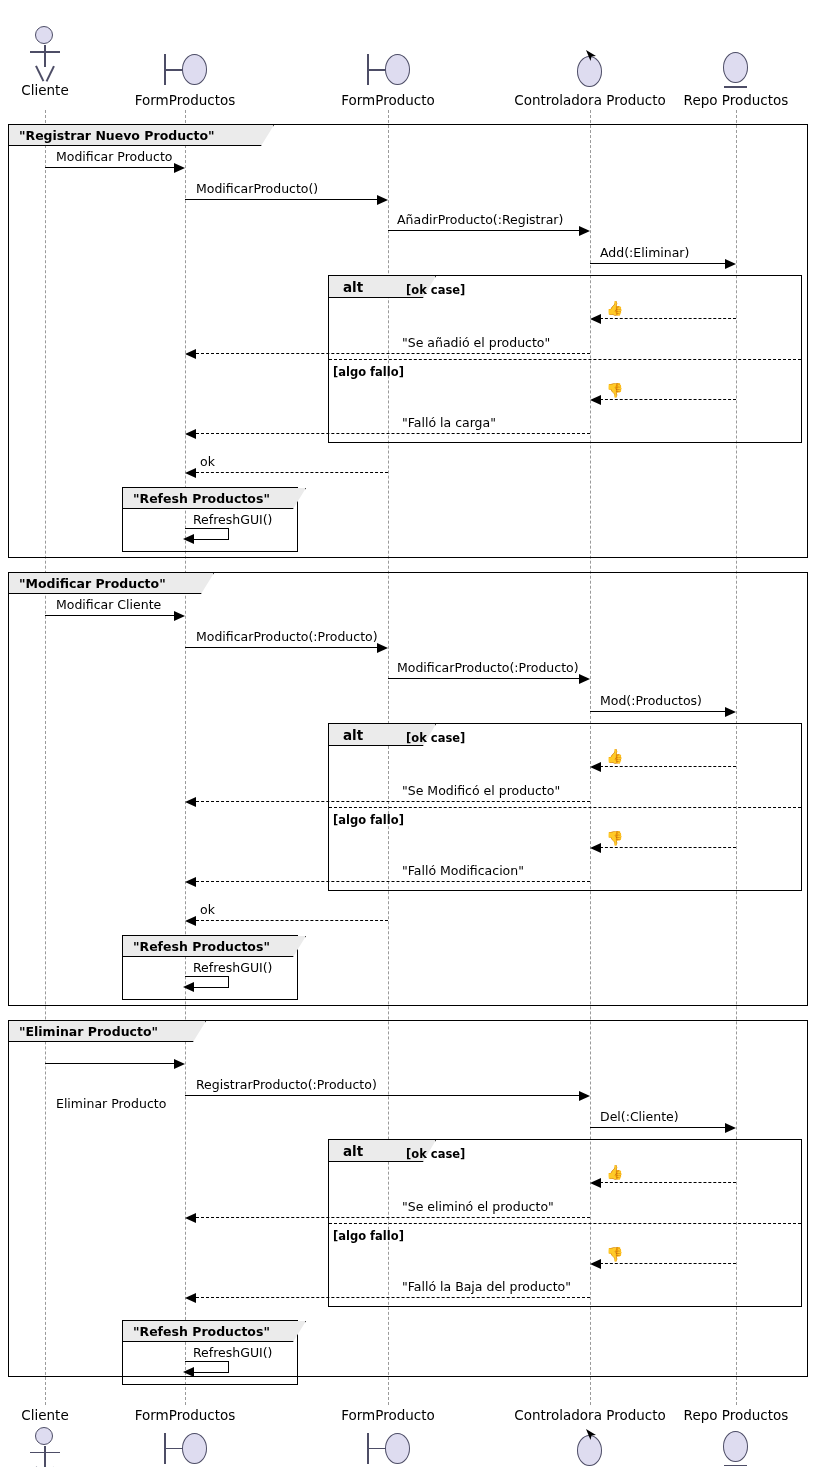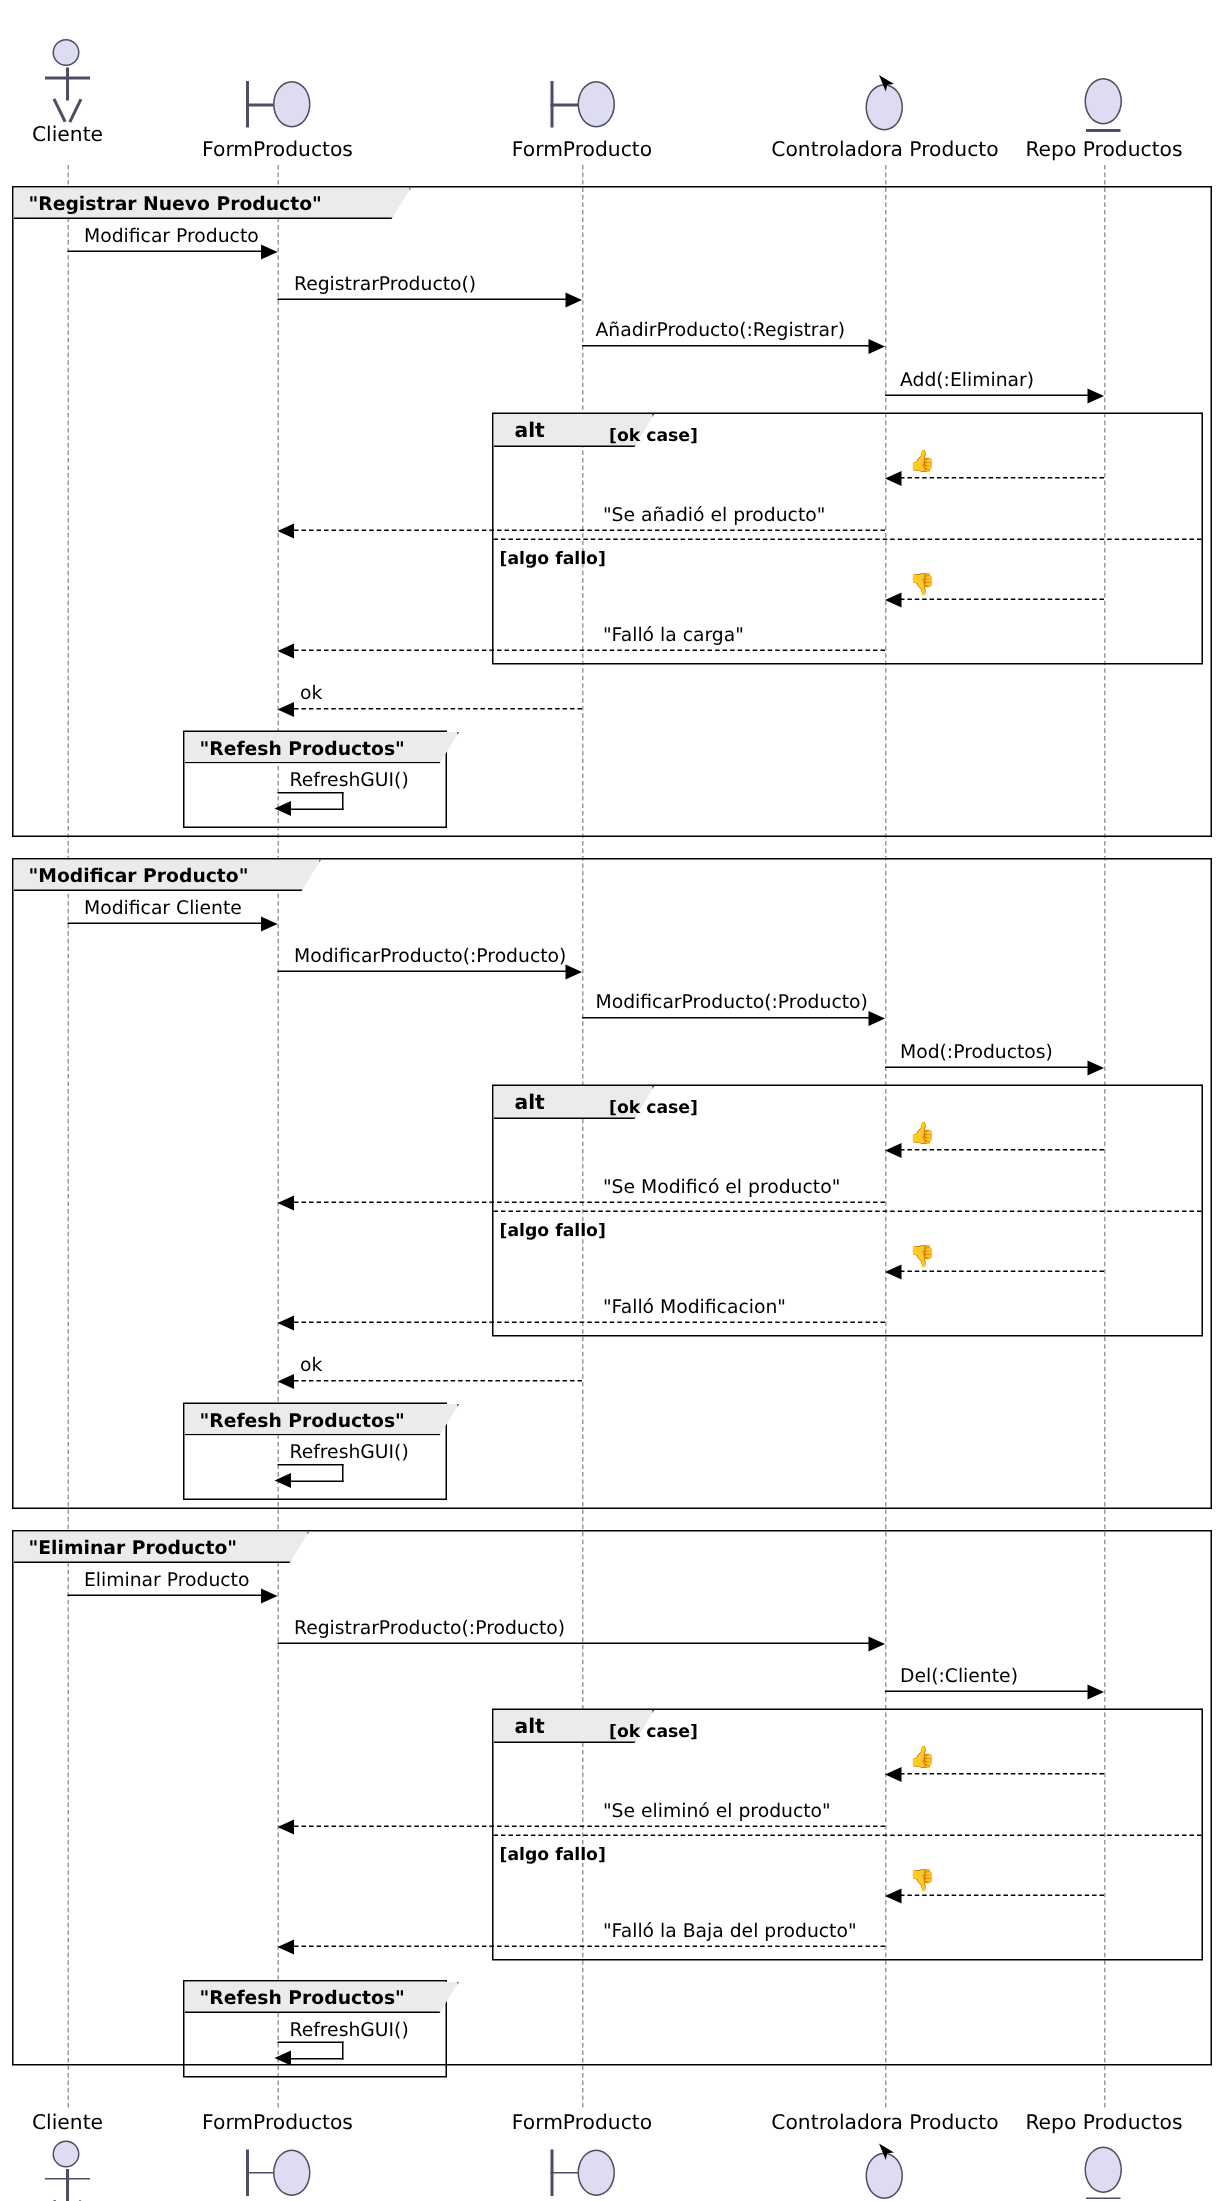--- a/index.html
+++ b/index.html
@@ -131,21 +131,21 @@
   <div class="lifeline" style="left:736px;top:86px;height:1295px;"></div>
 
   <div class="frag" style="left:8px;top:100px;width:800px;height:434px;">
     <div class="frag-tab" style="width:228px;">"Registrar Nuevo Producto"</div>
   </div>
 
   <div class="msg-label" style="left:56px;top:127px;">Modificar Producto</div>
   <div class="msg-line solid" style="left:45px;top:143px;width:130px;"></div>
   <div class="arrowhead ah-right" style="left:174px;top:138.5px;"></div>
 
-  <div class="msg-label" style="left:196px;top:159px;">RegistrarProducto()</div>
+  <div class="msg-label" style="left:196px;top:159px;">ModificarProducto()</div>
   <div class="msg-line solid" style="left:185px;top:175px;width:193px;"></div>
   <div class="arrowhead ah-right" style="left:377px;top:170.5px;"></div>
 
   <div class="msg-label" style="left:397px;top:190px;">AñadirProducto(:Registrar)</div>
   <div class="msg-line solid" style="left:388px;top:206px;width:192px;"></div>
   <div class="arrowhead ah-right" style="left:579px;top:201.5px;"></div>
 
   <div class="msg-label" style="left:600px;top:223px;">Add(:Eliminar)</div>
   <div class="msg-line solid" style="left:590px;top:239px;width:136px;"></div>
   <div class="arrowhead ah-right" style="left:725px;top:234.5px;"></div>
@@ -235,21 +235,21 @@
     <div class="frag-tab" style="width:146px;">"Refesh Productos"</div>
   </div>
   <div class="msg-label" style="left:193px;top:938px;">RefreshGUI()</div>
   <div class="selfcall" style="left:185px;top:952px;width:44px;height:12px;"></div>
   <div class="arrowhead ah-left" style="left:183px;top:958px;"></div>
 
   <div class="frag" style="left:8px;top:996px;width:800px;height:357px;">
     <div class="frag-tab" style="width:160px;">"Eliminar Producto"</div>
   </div>
 
-  <div class="msg-label" style="left:56px;top:1023px;text-align:right;">Eliminar Producto</div>
+  <div class="msg-label" style="left:56px;top:1074px;text-align:right;">Eliminar Producto</div>
   <div class="msg-line solid" style="left:45px;top:1039px;width:130px;"></div>
   <div class="arrowhead ah-right" style="left:174px;top:1034.5px;"></div>
 
   <div class="msg-label" style="left:196px;top:1055px;">RegistrarProducto(:Producto)</div>
   <div class="msg-line solid" style="left:185px;top:1071px;width:395px;"></div>
   <div class="arrowhead ah-right" style="left:579px;top:1066.5px;"></div>
 
   <div class="msg-label" style="left:600px;top:1087px;">Del(:Cliente)</div>
   <div class="msg-line solid" style="left:590px;top:1103px;width:136px;"></div>
   <div class="arrowhead ah-right" style="left:725px;top:1098.5px;"></div>

